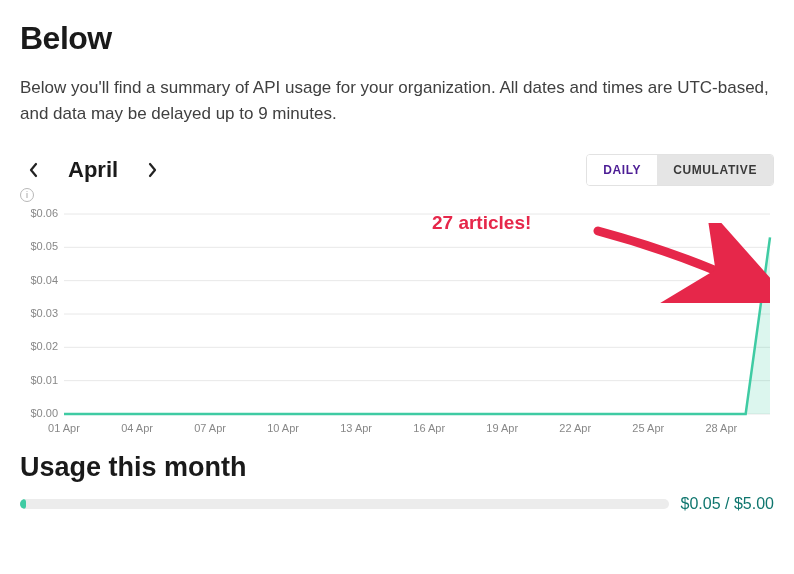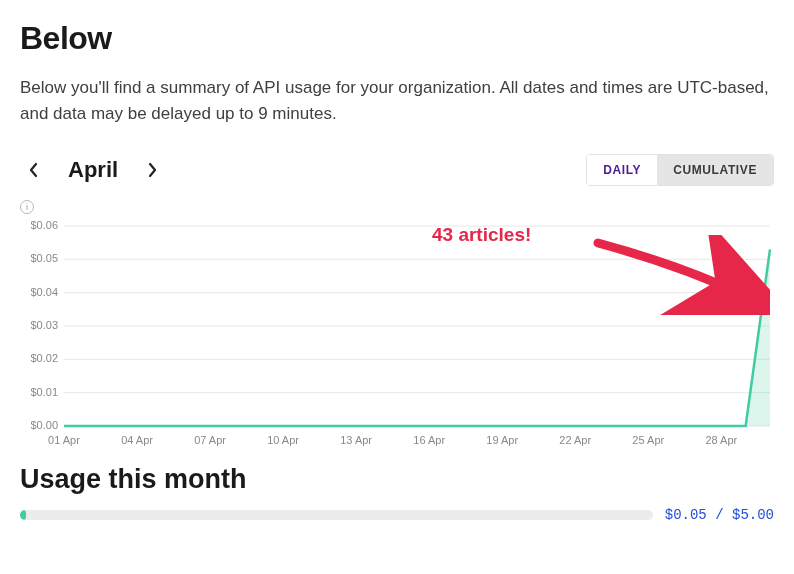--- a/index.html
+++ b/index.html
@@ -22,21 +22,21 @@
     font-size: 17px;
     color: #404040;
     line-height: 1.5;
     margin-bottom: 28px;
     max-width: 760px;
   }
   .controls-row {
     display: flex;
     align-items: center;
     justify-content: space-between;
-    margin-bottom: 14px;
+    margin-bottom: 2px;
   }
   .month-nav {
     display: flex;
     align-items: center;
     gap: 20px;
   }
   .chev {
     width: 28px;
     height: 28px;
     display: flex;
@@ -144,24 +144,23 @@
     position: relative;
     overflow: hidden;
   }
   .progress-fill {
     position: absolute;
     left: 0; top: 0; bottom: 0;
     background: #3fcba3;
     border-radius: 6px;
   }
   .progress-text {
-    font-size: 14px;
-    color: #1d4ed8;
+    font-size: 16px;
+    color: #0f766e;
     white-space: nowrap;
-    font-family: Liberation Mono, monospace;
   }
 </style>
 </head>
 <body>
 
 <h1 class="page-title">Below</h1>
 <p class="description">Below you'll find a summary of API usage for your organization. All dates and times are UTC-based, and data may be delayed up to 9 minutes.</p>
 
 <div class="controls-row">
   <div class="month-nav">
@@ -209,21 +208,21 @@
       <text x="263.1034482758621" y="224" text-anchor="middle" class="x-tick">10 Apr</text>
       <text x="336.13793103448273" y="224" text-anchor="middle" class="x-tick">13 Apr</text>
       <text x="409.1724137931035" y="224" text-anchor="middle" class="x-tick">16 Apr</text>
       <text x="482.2068965517241" y="224" text-anchor="middle" class="x-tick">19 Apr</text>
       <text x="555.2413793103449" y="224" text-anchor="middle" class="x-tick">22 Apr</text>
       <text x="628.2758620689655" y="224" text-anchor="middle" class="x-tick">25 Apr</text>
       <text x="701.3103448275862" y="224" text-anchor="middle" class="x-tick">28 Apr</text>
       <path d="M44 206 L68.34482758620689 206 L92.6896551724138 206 L117.03448275862068 206 L141.3793103448276 206 L165.72413793103448 206 L190.06896551724137 206 L214.41379310344828 206 L238.75862068965517 206 L263.1034482758621 206 L287.44827586206895 206 L311.7931034482759 206 L336.13793103448273 206 L360.48275862068965 206 L384.82758620689657 206 L409.1724137931035 206 L433.51724137931035 206 L457.8620689655172 206 L482.2068965517241 206 L506.55172413793105 206 L530.8965517241379 206 L555.2413793103449 206 L579.5862068965517 206 L603.9310344827586 206 L628.2758620689655 206 L652.6206896551723 206 L676.9655172413793 206 L701.3103448275862 206 L725.6551724137931 206 L750 29.333333333333343 L 750 206 L 44 206 Z" class="chart-area"></path>
       <path d="M44 206 L68.34482758620689 206 L92.6896551724138 206 L117.03448275862068 206 L141.3793103448276 206 L165.72413793103448 206 L190.06896551724137 206 L214.41379310344828 206 L238.75862068965517 206 L263.1034482758621 206 L287.44827586206895 206 L311.7931034482759 206 L336.13793103448273 206 L360.48275862068965 206 L384.82758620689657 206 L409.1724137931035 206 L433.51724137931035 206 L457.8620689655172 206 L482.2068965517241 206 L506.55172413793105 206 L530.8965517241379 206 L555.2413793103449 206 L579.5862068965517 206 L603.9310344827586 206 L628.2758620689655 206 L652.6206896551723 206 L676.9655172413793 206 L701.3103448275862 206 L725.6551724137931 206 L750 29.333333333333343 " class="chart-line"></path>
     </svg>
-  <div class="annotation" style="left:412px; top:4px;">43 articles!</div>
+  <div class="annotation" style="left:412px; top:4px;">27 articles!</div>
   <svg class="arrow" style="left:570px; top:15px;" width="180" height="80" viewBox="0 0 180 80">
     <defs>
       <marker id="ah" markerWidth="18" markerHeight="18" refX="8" refY="6" orient="auto">
         <path d="M0,0 L14,6 L0,12 L4,6 Z" fill="#e6274a"></path>
       </marker>
     </defs>
     <path d="M8 8 Q 90 30 158 62" stroke="#e6274a" stroke-width="9" fill="none" marker-end="url(#ah)" stroke-linecap="round"></path>
   </svg>
 </div>
 

